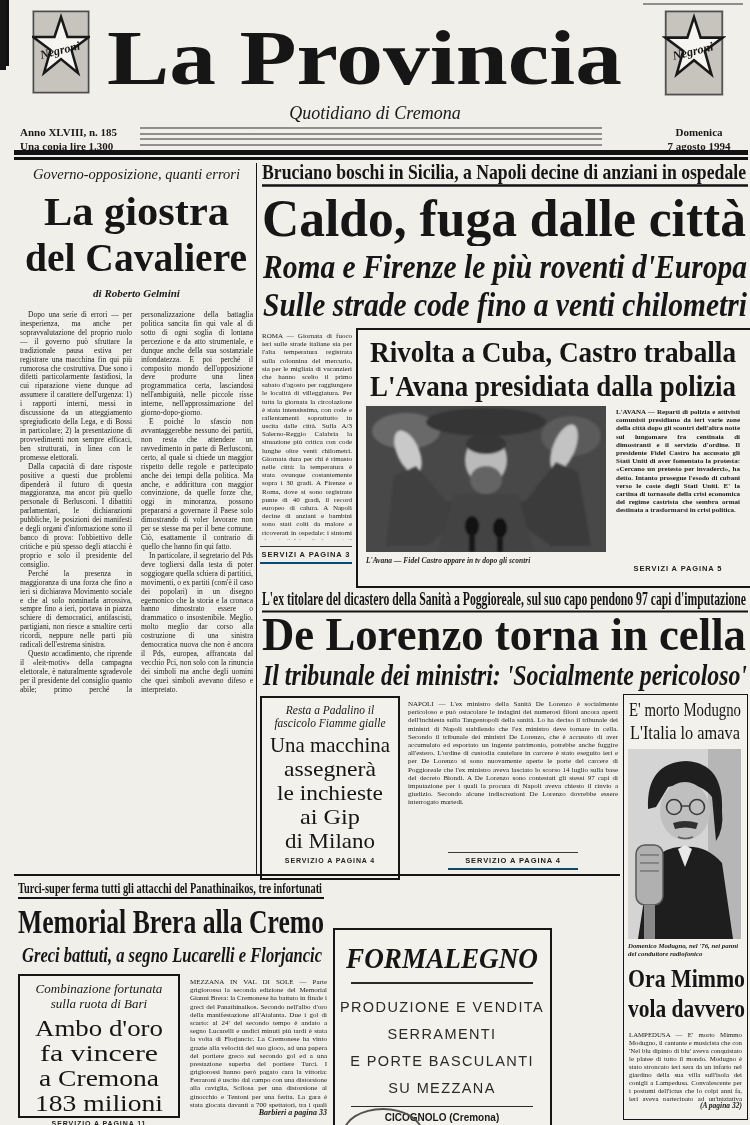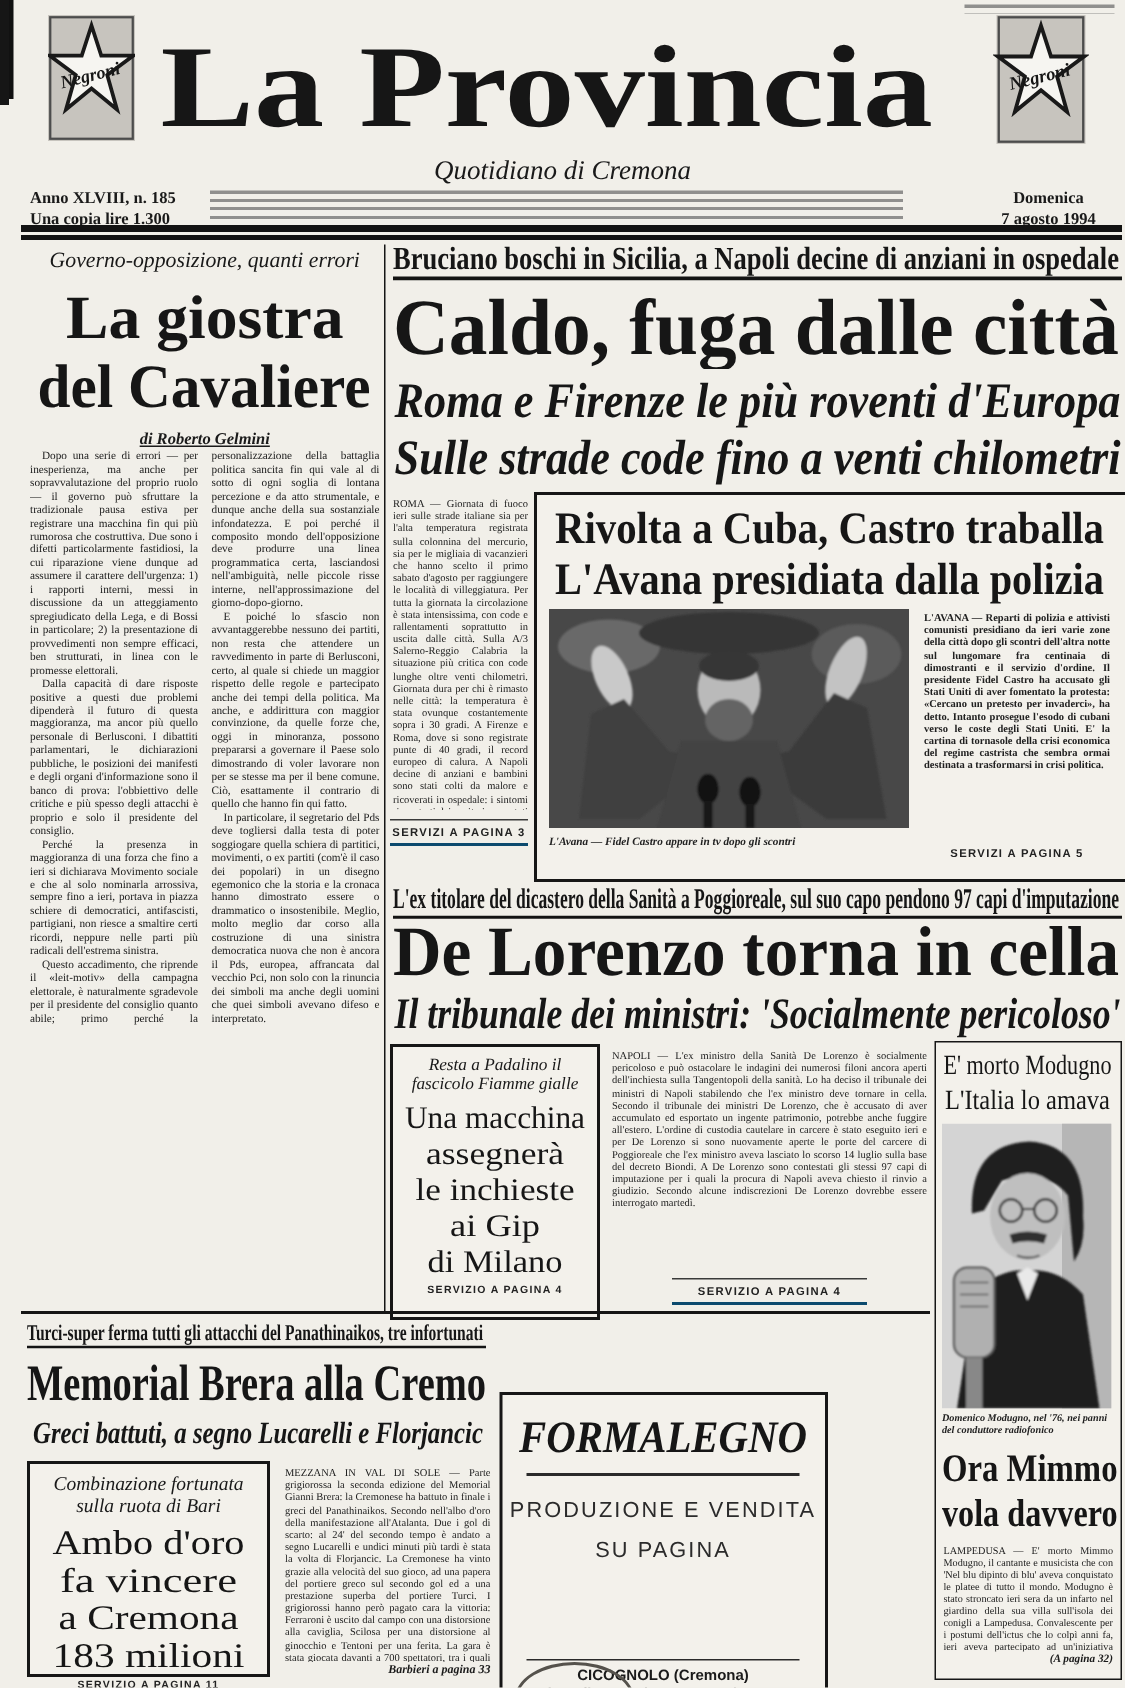--- a/index.html
+++ b/index.html
@@ -69,21 +69,21 @@
 <div class="abs" style="left:14px;top:150px;width:734px;height:10px;background:linear-gradient(#131313 0 5px,#f1efe9 5px 7px,#131313 7px 10px);"></div>
 
 <div class="abs hrule" style="left:256px;top:163px;width:1px;height:712px;"></div>
 
 <div class="abs" style="left:20px;top:162px;width:233px;height:712px;">
   <div class="kicker-it" style="font-size:14.5px;margin-top:4px;">Governo-opposizione, quanti errori</div>
   <svg width="225" height="94" viewBox="0 0 225 94" style="display:block;margin:4px auto 0;">
     <text x="20" y="38" font-size="41" font-weight="bold" textLength="185" lengthAdjust="spacingAndGlyphs">La giostra</text>
     <text x="1" y="84" font-size="41" font-weight="bold" textLength="222" lengthAdjust="spacingAndGlyphs">del Cavaliere</text>
   </svg>
-  <div style="text-align:center;font:bold italic 11px 'Liberation Serif',serif;margin:6px 0 1px;text-decoration:underline;">di Roberto Gelmini</div>
+  <div style="text-align:center;font:bold italic 11px 'Liberation Serif',serif;margin:6px 0 12px;">di Roberto Gelmini</div>
   <div class="bodytext leadbody" style="height:566px;">
     <p>Dopo una serie di errori — per inesperienza, ma anche per sopravvalutazione del proprio ruolo — il governo può sfruttare la tradizionale pausa estiva per registrare una macchina fin qui più rumorosa che costruttiva. Due sono i difetti particolarmente fastidiosi, la cui riparazione viene dunque ad assumere il carattere dell'urgenza: 1) i rapporti interni, messi in discussione da un atteggiamento spregiudicato della Lega, e di Bossi in particolare; 2) la presentazione di provvedimenti non sempre efficaci, ben strutturati, in linea con le promesse elettorali.</p>
     <p>Dalla capacità di dare risposte positive a questi due problemi dipenderà il futuro di questa maggioranza, ma ancor più quello personale di Berlusconi. I dibattiti parlamentari, le dichiarazioni pubbliche, le posizioni dei manifesti e degli organi d'informazione sono il banco di prova: l'obbiettivo delle critiche e più spesso degli attacchi è proprio e solo il presidente del consiglio.</p>
     <p>Perché la presenza in maggioranza di una forza che fino a ieri si dichiarava Movimento sociale e che al solo nominarla arrossiva, sempre fino a ieri, portava in piazza schiere di democratici, antifascisti, partigiani, non riesce a smaltire certi ricordi, neppure nelle parti più radicali dell'estrema sinistra.</p>
     <p>Questo accadimento, che riprende il «leit-motiv» della campagna elettorale, è naturalmente sgradevole per il presidente del consiglio quanto abile; primo perché la personalizzazione della battaglia politica sancita fin qui vale al di sotto di ogni soglia di lontana percezione e da atto strumentale, e dunque anche della sua sostanziale infondatezza. E poi perché il composito mondo dell'opposizione deve produrre una linea programmatica certa, lasciandosi nell'ambiguità, nelle piccole risse interne, nell'approssimazione del giorno-dopo-giorno.</p>
     <p>E poiché lo sfascio non avvantaggerebbe nessuno dei partiti, non resta che attendere un ravvedimento in parte di Berlusconi, certo, al quale si chiede un maggior rispetto delle regole e partecipato anche dei tempi della politica. Ma anche, e addirittura con maggior convinzione, da quelle forze che, oggi in minoranza, possono prepararsi a governare il Paese solo dimostrando di voler lavorare non per se stesse ma per il bene comune. Ciò, esattamente il contrario di quello che hanno fin qui fatto.</p>
     <p>In particolare, il segretario del Pds deve togliersi dalla testa di poter soggiogare quella schiera di partitici, movimenti, o ex partiti (com'è il caso dei popolari) in un disegno egemonico che la storia e la cronaca hanno dimostrato essere o drammatico o insostenibile. Meglio, molto meglio dar corso alla costruzione di una sinistra democratica nuova che non è ancora il Pds, europea, affrancata dal vecchio Pci, non solo con la rinuncia dei simboli ma anche degli uomini che quei simboli avevano difeso e interpretato.</p>
   </div>
 </div>
 
@@ -229,19 +229,21 @@
   <div class="refbox" style="margin-top:4px;font-size:7px;">SERVIZIO A PAGINA 11</div>
 </div>
 
 <div class="abs" style="left:333px;top:928px;width:219px;height:210px;border:2.5px solid #161616;box-sizing:border-box;background:#f3f1eb;">
   <svg style="position:absolute;left:10px;top:8px;" width="195" height="38" viewBox="0 0 195 38">
     <text x="1" y="30" font-size="30" font-weight="bold" font-style="italic" font-family="'Liberation Sans',sans-serif" textLength="192" lengthAdjust="spacingAndGlyphs">FORMALEGNO</text>
   </svg>
   <div class="abs" style="left:16px;top:52px;width:182px;border-top:2px solid #2a2a2a;"></div>
   <div class="abs" style="left:4px;top:64px;width:206px;">
     <div class="adline" style="font-size:14.5px;line-height:27px;">PRODUZIONE E VENDITA</div>
-    <div class="adline" style="font-size:14.5px;line-height:27px;">SU PAGINA</div>
+    <div class="adline" style="font-size:14.5px;line-height:27px;">SERRAMENTI</div>
+    <div class="adline" style="font-size:14.5px;line-height:27px;">E PORTE BASCULANTI</div>
+    <div class="adline" style="font-size:14.5px;line-height:27px;">SU MEZZANA</div>
   </div>
   <div class="abs" style="left:16px;top:176px;width:182px;border-top:1.5px solid #2a2a2a;"></div>
   <div class="abs" style="left:4px;top:182px;width:206px;text-align:center;font:bold 10px 'Liberation Sans',sans-serif;">CICOGNOLO (Cremona)</div>
   <div class="abs" style="left:4px;top:194px;width:206px;text-align:center;font:bold 9.5px 'Liberation Sans',sans-serif;">Via Oglio, 7 - Tel. e Fax 0372 / 835651</div>
   <div class="abs" style="left:8px;top:178px;width:76px;height:46px;border:2px solid #55524c;border-radius:50%;background:transparent;"></div>
 </div>
 
 </body></html>

